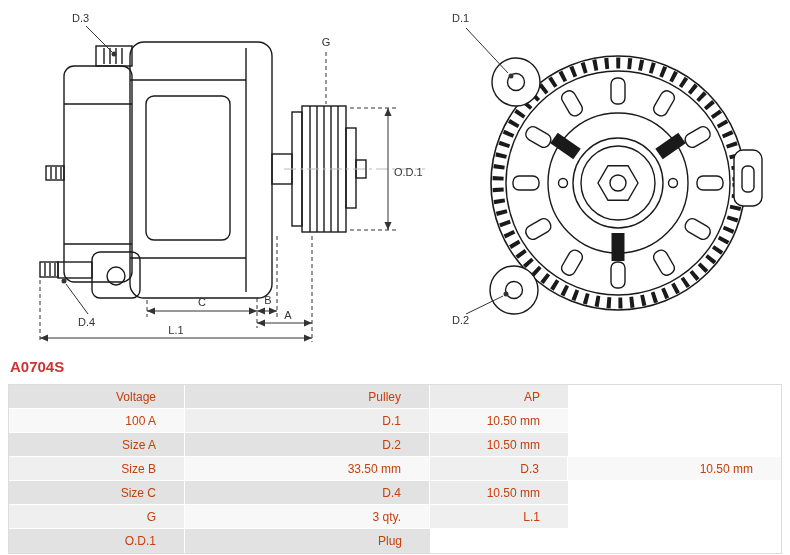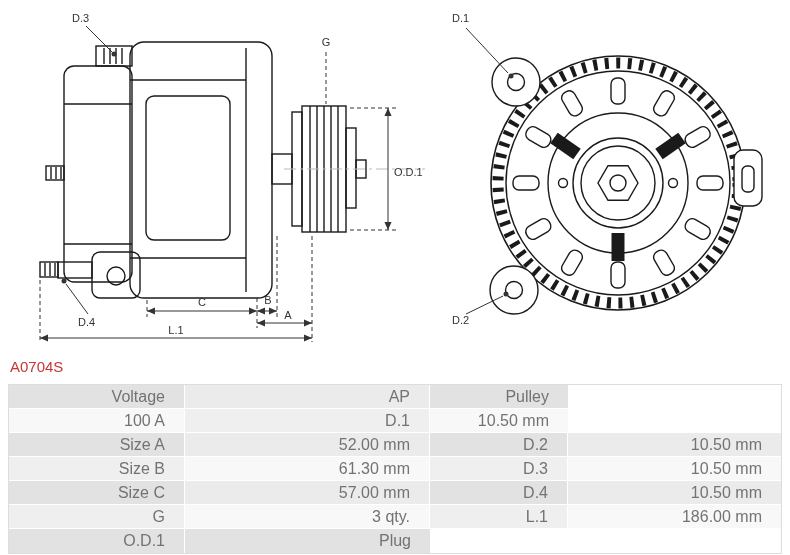--- a/index.html
+++ b/index.html
@@ -1,23 +1,23 @@
 <!DOCTYPE html>
 <html><head>
 <meta charset="utf-8">
 <style>
   *{margin:0;padding:0;box-sizing:border-box}
   html,body{width:790px;height:555px}
   body{position:relative;background:#fff;font-family:"Liberation Sans",sans-serif;overflow:hidden}
   .drawing{position:absolute;left:0;top:0}
   .dim{font-size:11px;fill:#333;font-family:"Liberation Sans",sans-serif}
-  .part-number{position:absolute;left:10px;top:358px;font-size:15px;font-weight:normal;color:#cc3333}
+  .part-number{position:absolute;left:10px;top:358px;font-size:15px;font-weight:bold;color:#cc3333}
   .spec-table{position:absolute;left:8px;top:384px;width:774px;border:1px solid #ddd;background:#fff}
   .spec-row{display:grid;grid-template-columns:176px 245px 138px auto;height:24px}
-  .cell{display:flex;align-items:center;justify-content:flex-end;padding-right:19px;font-size:16px;color:#737373;border-right:1px solid #fff;border-bottom:1px solid #fff;overflow:hidden;white-space:nowrap}
+  .cell{display:flex;align-items:center;justify-content:flex-end;padding-right:28px;font-size:12px;color:#c2410c;border-right:1px solid #fff;border-bottom:1px solid #fff;overflow:hidden;white-space:nowrap}
   .cell:last-child{border-right:none}
   .spec-row:last-child .cell{border-bottom:none}
   .spec-row:nth-child(odd) .lab{background:#e2e2e2}
   .spec-row:nth-child(odd) .val{background:#ebebeb}
   .spec-row:nth-child(even) .lab{background:#efefef}
   .spec-row:nth-child(even) .val{background:#f8f8f8}
 </style>
 </head>
 <body>
 
@@ -177,49 +177,46 @@
     <text class="dim" x="452" y="22">D.1</text>
     <text class="dim" x="452" y="324">D.2</text>
   </g>
 </svg>
 
 <div class="part-number" style="color: rgb(204, 51, 51);">A0704S</div>
 
 <div class="spec-table">
   <div class="spec-row">
     <div class="cell lab">Voltage</div>
+    <div class="cell lab">Pulley</div>
     <div class="cell val">AP</div>
-    <div class="cell lab">Pulley</div>
   </div>
   <div class="spec-row">
     <div class="cell val">100 A</div>
     <div class="cell lab">D.1</div>
     <div class="cell val">10.50 mm</div>
   </div>
   <div class="spec-row">
     <div class="cell lab">Size A</div>
-    <div class="cell val">52.00 mm</div>
     <div class="cell lab">D.2</div>
     <div class="cell val">10.50 mm</div>
   </div>
   <div class="spec-row">
     <div class="cell lab">Size B</div>
-    <div class="cell val">61.30 mm</div>
+    <div class="cell val">33.50 mm</div>
     <div class="cell lab">D.3</div>
     <div class="cell val">10.50 mm</div>
   </div>
   <div class="spec-row">
     <div class="cell lab">Size C</div>
-    <div class="cell val">57.00 mm</div>
     <div class="cell lab">D.4</div>
     <div class="cell val">10.50 mm</div>
   </div>
   <div class="spec-row">
     <div class="cell lab">G</div>
     <div class="cell val">3 qty.</div>
     <div class="cell lab">L.1</div>
-    <div class="cell val">186.00 mm</div>
   </div>
   <div class="spec-row">
     <div class="cell lab">O.D.1</div>
     <div class="cell lab">Plug</div>
   </div>
 </div>
 
 </body></html>

